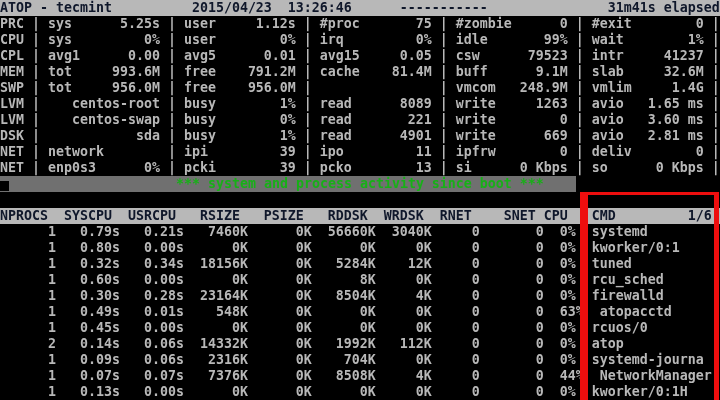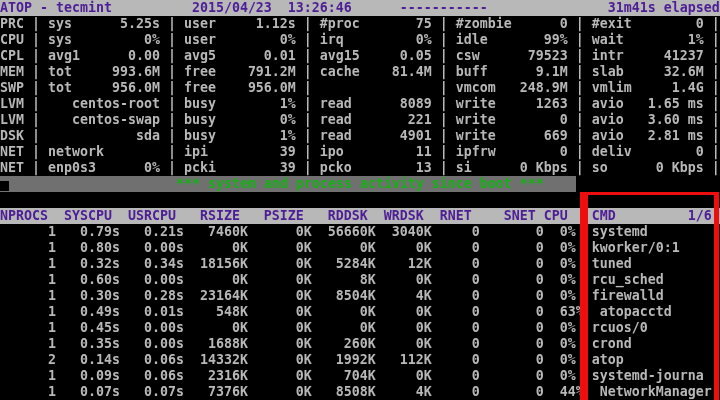--- a/index.html
+++ b/index.html
@@ -2,21 +2,21 @@
 <html><head>
 <meta charset="utf-8">
 <style>
   html,body{margin:0;padding:0;background:#000;}
   .screen{
     position:relative;width:720px;height:400px;background:#000;
     font-family:"DejaVu Sans Mono",monospace;font-size:13.29px;font-weight:bold;
     line-height:16px;color:#b8b8b8;overflow:hidden;font-kerning:none;
   }
   .line{height:16px;white-space:pre;}
-  .inv{background:#b8b8b8;color:#4c1d95;}
+  .inv{background:#b8b8b8;color:#0f172a;}
   .banner-row{position:relative;height:32px;}
   .banner-bar{position:absolute;left:0;top:0;width:576px;height:16px;background:#707070;}
   .banner-text{position:absolute;left:176px;top:0;height:16px;white-space:pre;color:#17b017;}
   .red-box{
     position:absolute;left:580px;top:192px;width:139px;height:208px;
     box-sizing:border-box;border:solid #ee0e0e;border-width:3px 5px 0 8px;
     pointer-events:none;
   }
   .cursor-block{position:absolute;left:0;top:181px;width:9px;height:10px;background:#000;}
 </style>
@@ -43,21 +43,20 @@
   </div>
   <div class="line inv" id="header-line">NPROCS  SYSCPU  USRCPU   RSIZE   PSIZE   RDDSK  WRDSK  RNET    SNET CPU   CMD         1/6 </div>
   <div id="process-lines">
       <div class="line">      1   0.79s   0.21s   7460K      0K  56660K  3040K     0       0  0%  systemd         </div>
       <div class="line">      1   0.80s   0.00s      0K      0K      0K     0K     0       0  0%  kworker/0:1     </div>
       <div class="line">      1   0.32s   0.34s  18156K      0K   5284K    12K     0       0  0%  tuned           </div>
       <div class="line">      1   0.60s   0.00s      0K      0K      8K     0K     0       0  0%  rcu_sched       </div>
       <div class="line">      1   0.30s   0.28s  23164K      0K   8504K     4K     0       0  0%  firewalld       </div>
       <div class="line">      1   0.49s   0.01s    548K      0K      0K     0K     0       0  63%  atopacctd       </div>
       <div class="line">      1   0.45s   0.00s      0K      0K      0K     0K     0       0  0%  rcuos/0         </div>
-      <div class="line">      1   0.35s   0.00s   1688K      0K    260K     0K     0       0  0%  crond           </div>
       <div class="line">      2   0.14s   0.06s  14332K      0K   1992K   112K     0       0  0%  atop            </div>
       <div class="line">      1   0.09s   0.06s   2316K      0K    704K     0K     0       0  0%  systemd-journa  </div>
       <div class="line">      1   0.07s   0.07s   7376K      0K   8508K     4K     0       0  44%  NetworkManager  </div>
       <div class="line">      1   0.13s   0.00s      0K      0K      0K     0K     0       0  0%  kworker/0:1H    </div>
     </div>
   <div class="red-box"></div>
   <div class="cursor-block"></div>
 </div>
 
 </body></html>

